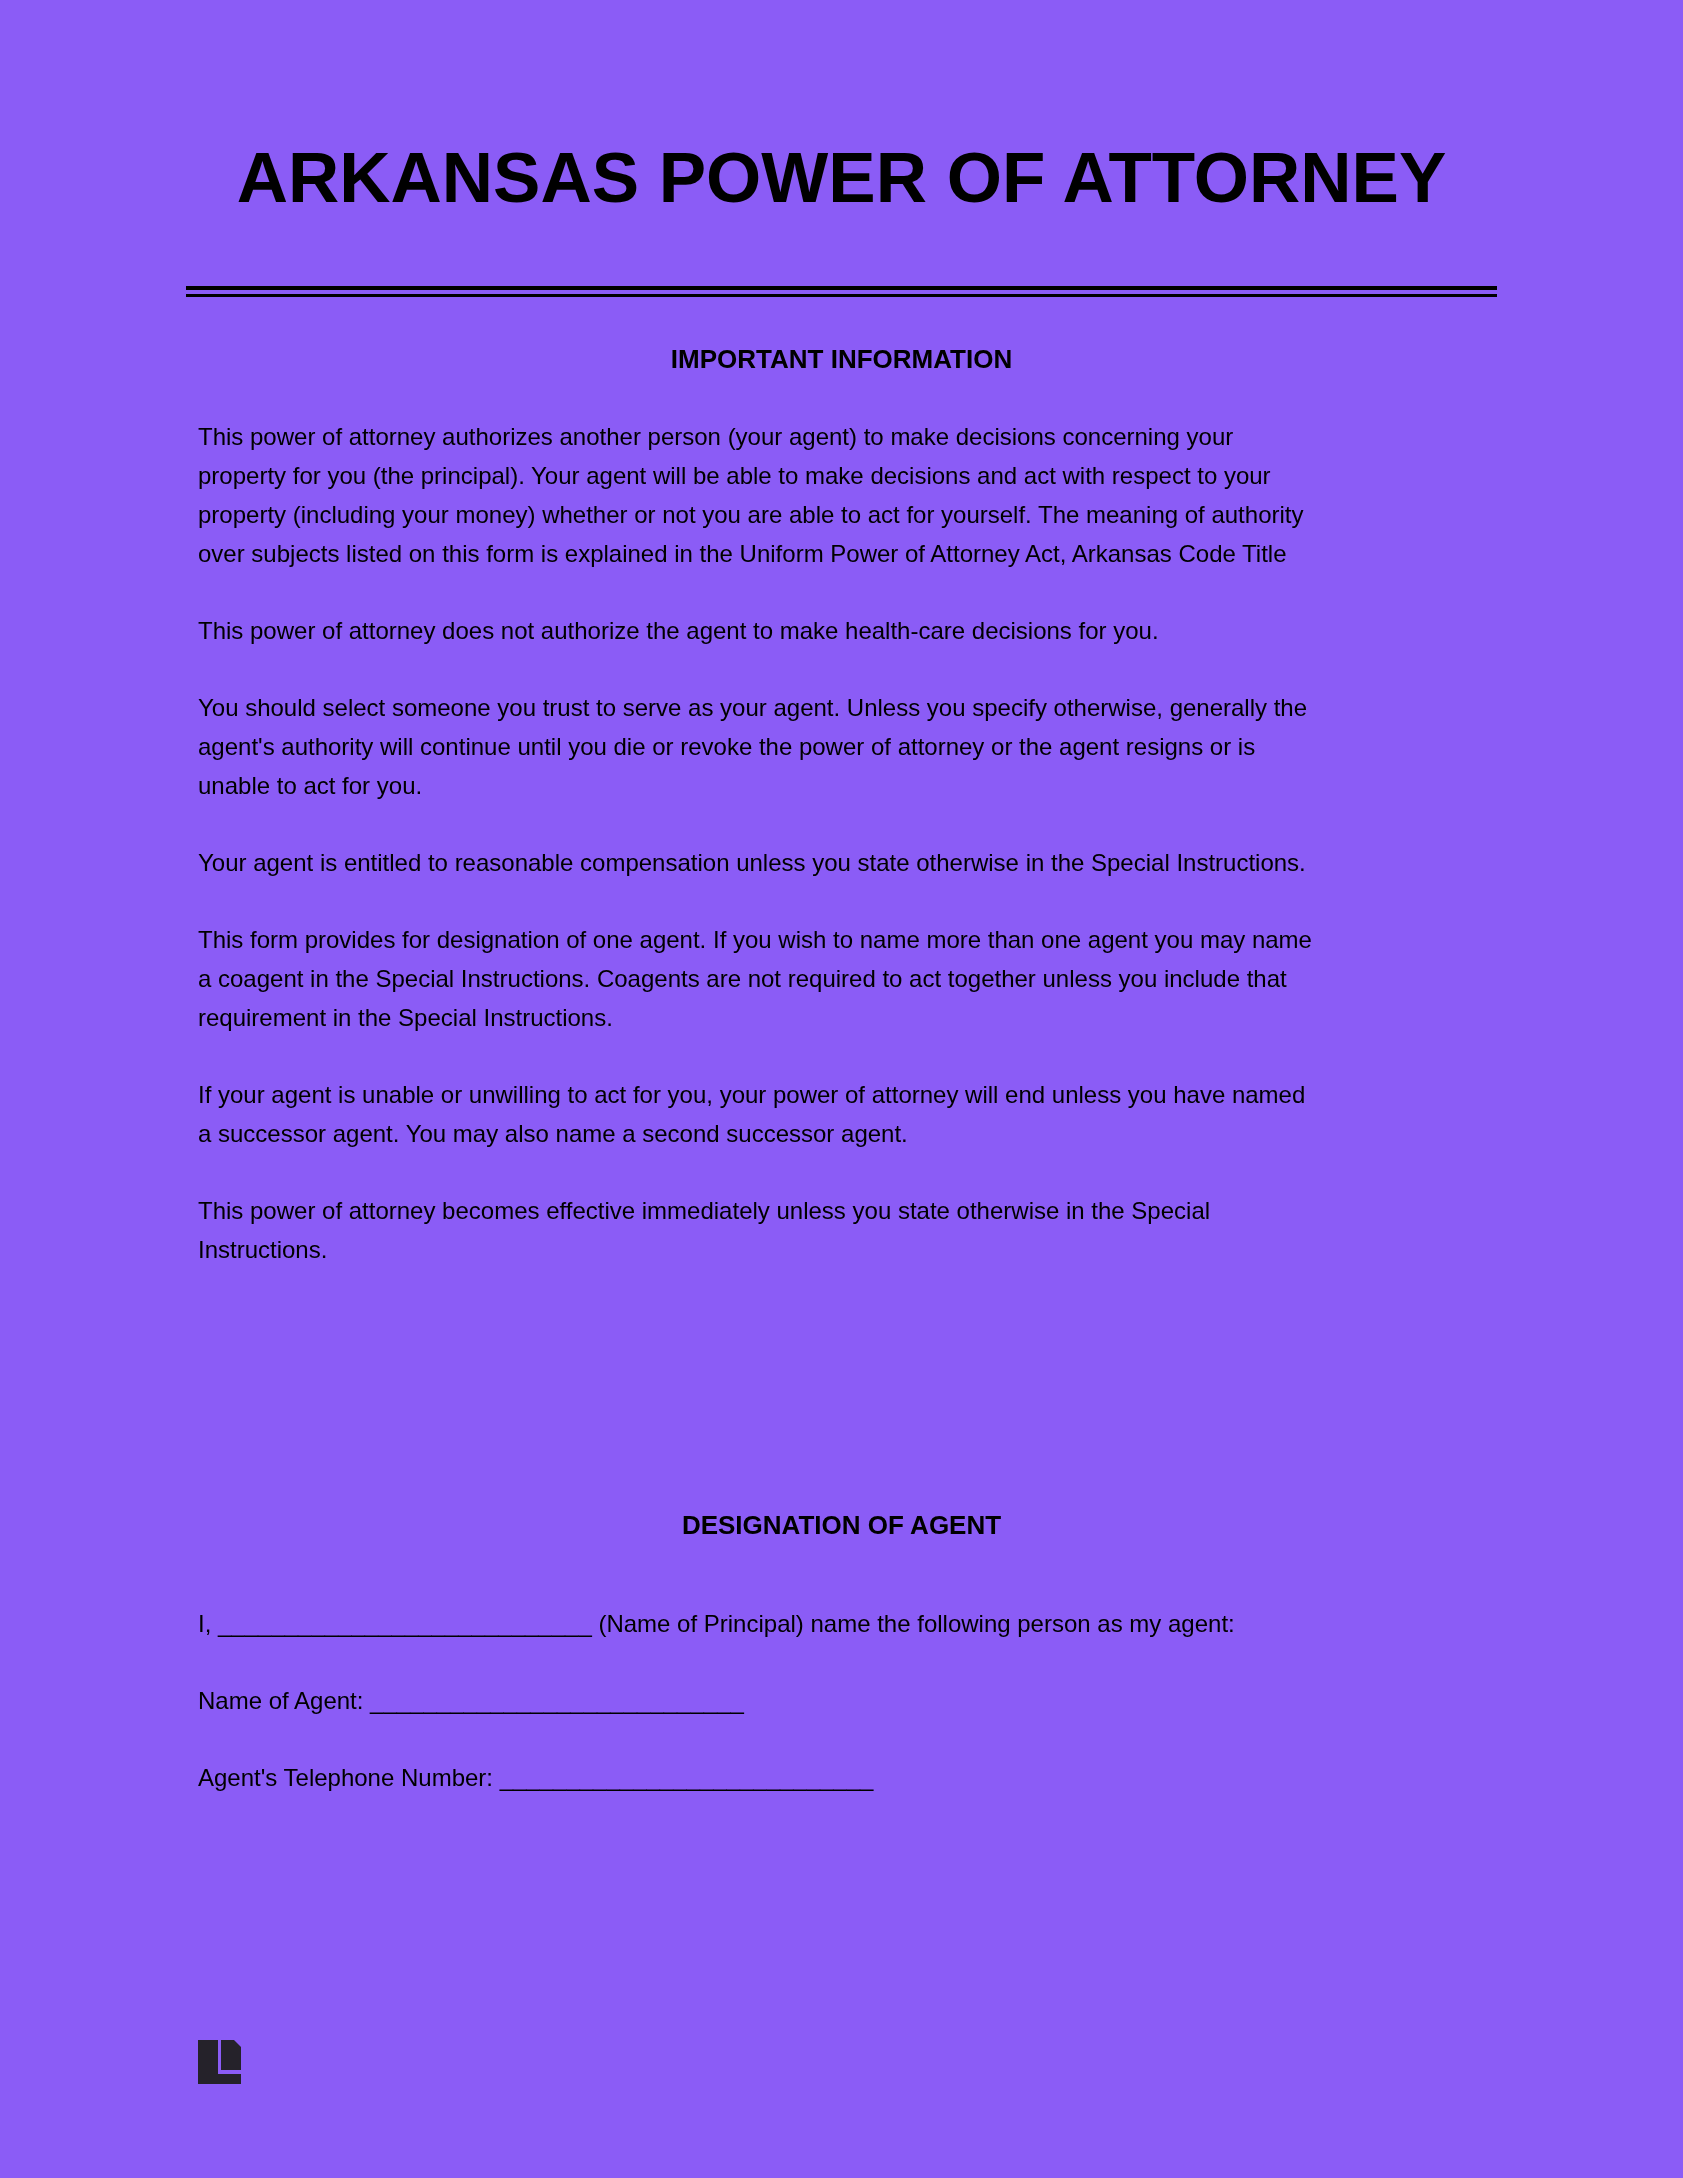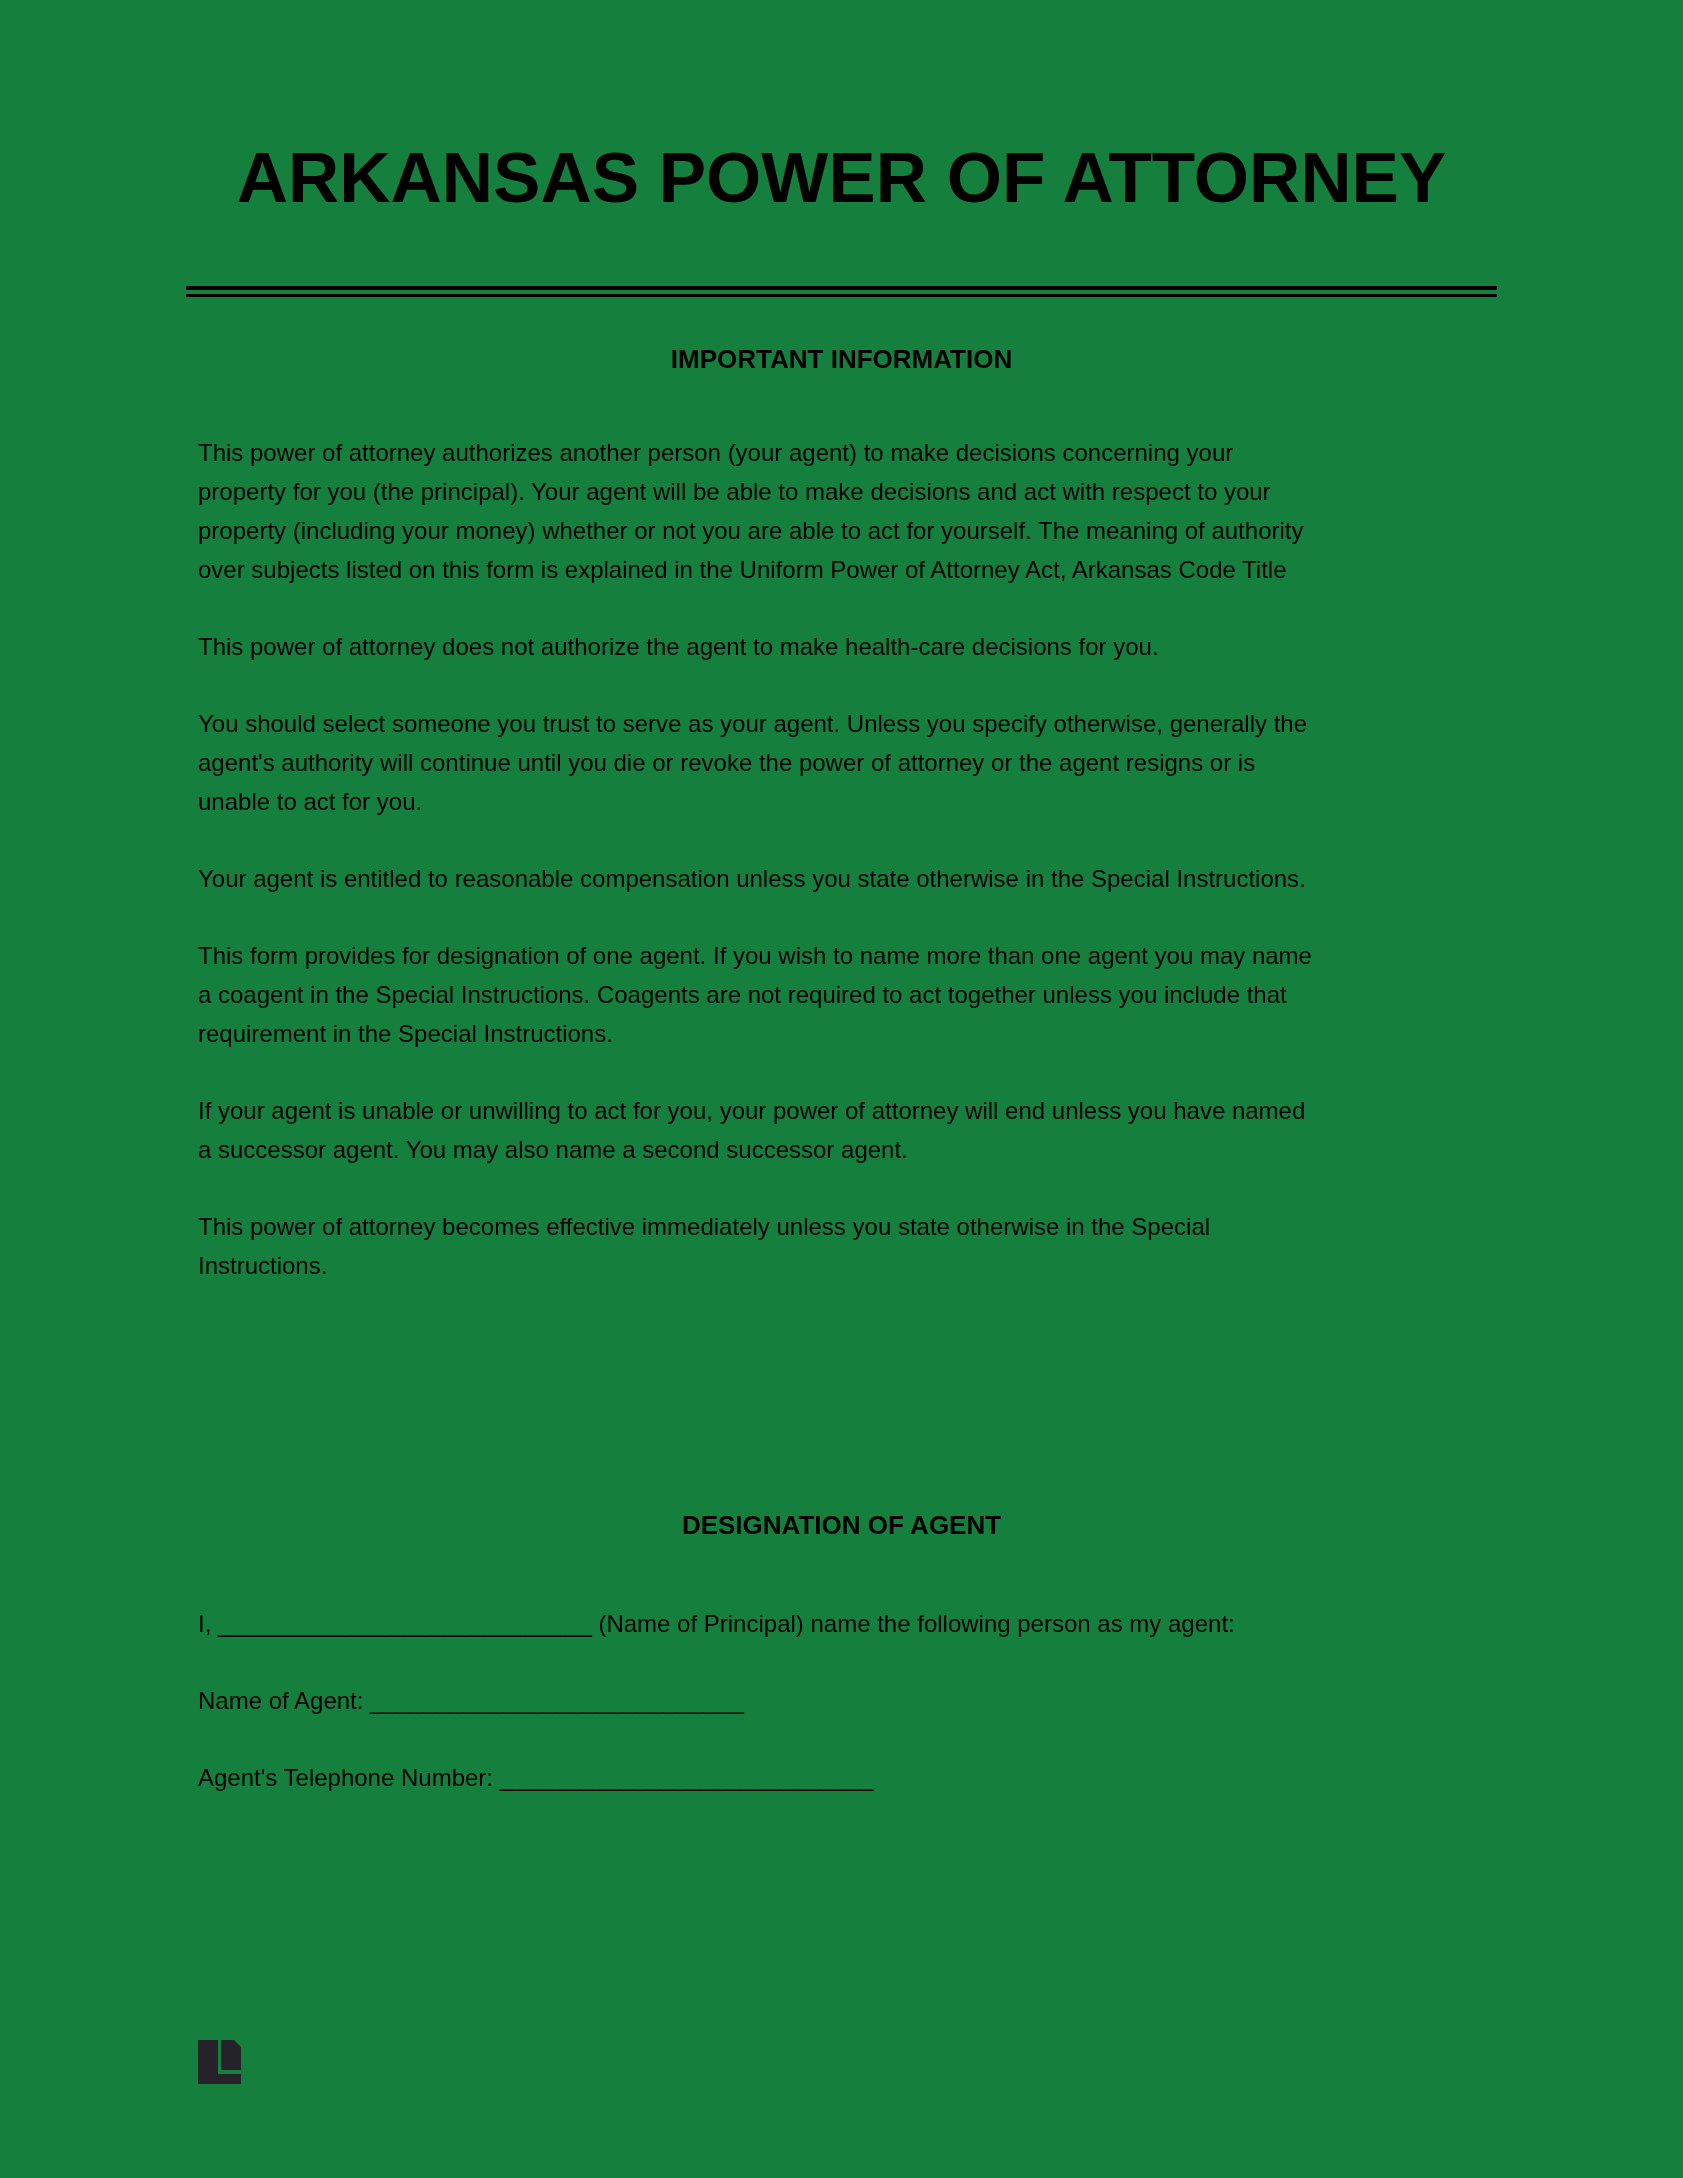--- a/index.html
+++ b/index.html
@@ -5,21 +5,21 @@
   * { margin: 0; padding: 0; box-sizing: border-box; }
   html, body { background: #ffffff; }
   body {
     width: 1683px; height: 2178px;
     font-family: "Liberation Sans", "DejaVu Sans", sans-serif;
     color: #000000;
   }
   .page {
     position: relative;
     width: 1683px; height: 2178px;
-    background: #15803d;
+    background: #8b5cf6;
     overflow: hidden;
   }
   .doc-title {
     position: absolute;
     top: 133px; left: 0; width: 100%;
     text-align: center;
     font-size: 71px;
     font-weight: bold;
     line-height: 89px;
     letter-spacing: 0px;
@@ -46,21 +46,21 @@
     line-height: 32px;
   }
   .heading-important { top: 343px; }
   .heading-designation { top: 1509px; }
   .paras {
     position: absolute;
     top: 416px; left: 0; width: 1287px;
     font-size: 24px;
     line-height: 39px;
   }
-  .para { margin: 17px 0 38px 0; }
+  .para { margin: 1px 0 38px 0; }
   .para .ln { display: block; }
   .para.bold { font-weight: bold; }
   .form-block {
     position: absolute;
     top: 1604px; left: 0; width: 1287px;
     font-size: 24px;
     line-height: 39px;
   }
   .form-line { margin: 0 0 38px 0; white-space: nowrap; }
   .blank { letter-spacing: 0; }

